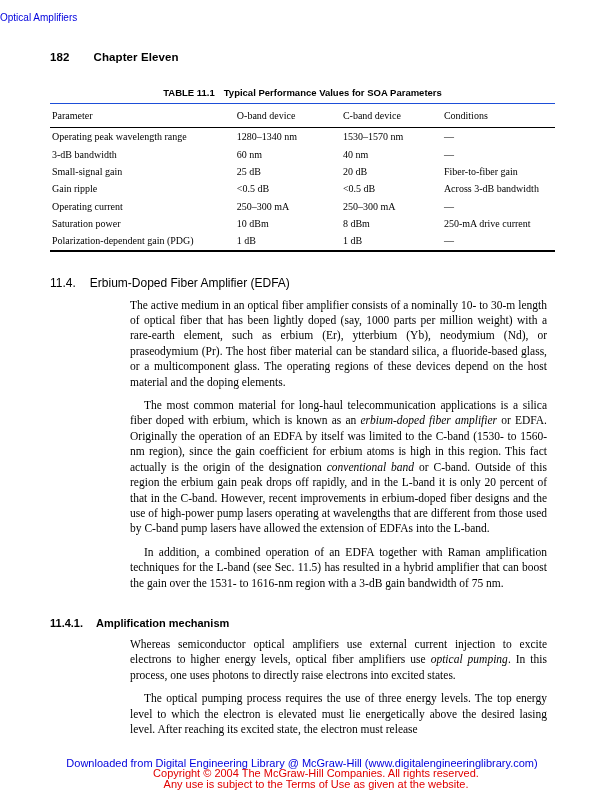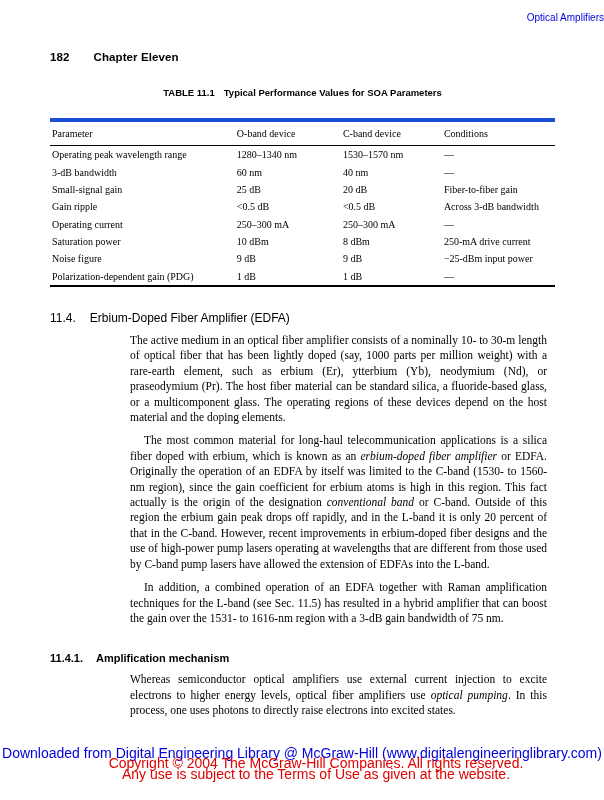--- a/index.html
+++ b/index.html
@@ -7,21 +7,21 @@
     position: relative;
     width: 604px;
     height: 800px;
     background: #ffffff;
     overflow: hidden;
     color: #000;
     font-family: "Liberation Serif", "DejaVu Serif", serif;
   }
   .running-head {
     padding-top: 12px;
-    text-align: right;
+    text-align: left;
     font-family: "Liberation Sans", "DejaVu Sans", sans-serif;
     font-size: 10px;
     color: #0000dd;
   }
   .content { padding: 0 49px 0 50px; }
   .chapter-line {
     margin-top: 28px;
     font-family: "Liberation Sans", "DejaVu Sans", sans-serif;
     font-weight: bold;
     font-size: 11.5px;
@@ -31,23 +31,23 @@
   .table-caption {
     margin-top: 24px;
     font-family: "Liberation Sans", "DejaVu Sans", sans-serif;
     font-weight: bold;
     font-size: 9.5px;
     text-align: center;
   }
   .table-caption .cap-label { margin-right: 9px; }
   table.soa {
     width: 100%;
-    margin-top: 20px;
+    margin-top: 5px;
     border-collapse: collapse;
-    border-top: 4px solid #1d4ed8;
+    border-top: 1px solid #1d4ed8;
     border-bottom: 2px solid #000;
     font-size: 10px;
     font-family: "Liberation Serif", "DejaVu Serif", serif;
   }
   table.soa th {
     font-weight: normal;
     text-align: left;
     padding: 6px 0 6px 0;
     border-bottom: 1px solid #000;
     font-size: 10px;
@@ -78,24 +78,24 @@
     line-height: 15.4px;
     text-align: justify;
   }
   .body-text p { margin: 8px; }
   .body-text p.indent { text-indent: 14px; }
   .body-text em, .body-text i { font-style: italic; }
   .footer {
     position: absolute;
     left: 0;
     right: 0;
-    bottom: 21px;
+    bottom: 11px;
     text-align: center;
     font-family: "Liberation Sans", "DejaVu Sans", sans-serif;
-    font-size: 14px;
+    font-size: 11px;
     line-height: 10.5px;
   }
   .footer .blue { color: #0000dd; }
   .footer .red { color: #e00000; padding-left: 28px; }
 </style>
 </head>
 <body>
 
 <div class="page">
 
@@ -151,26 +151,20 @@
             <td>250–300 mA</td>
             <td>—</td>
           </tr>
           <tr>
             <td>Saturation power</td>
             <td>10 dBm</td>
             <td>8 dBm</td>
             <td>250-mA drive current</td>
           </tr>
           <tr>
-            <td>Noise figure</td>
-            <td>9 dB</td>
-            <td>9 dB</td>
-            <td>−25-dBm input power</td>
-          </tr>
-          <tr>
             <td>Polarization-dependent gain (PDG)</td>
             <td>1 dB</td>
             <td>1 dB</td>
             <td>—</td>
           </tr>
         </tbody>
     </table>
 
     <div class="section-heading">
       <span class="num">11.4.</span><span>Erbium-Doped Fiber Amplifier (EDFA)</span>
@@ -181,20 +175,21 @@
         <p class="indent"><span>The most common material for long-haul telecommunication applications is a silica fiber doped with erbium, which is known as an </span><i>erbium-doped fiber amplifier</i><span> or EDFA. Originally the operation of an EDFA by itself was limited to the C-band (1530- to 1560-nm region), since the gain coefficient for erbium atoms is high in this region. This fact actually is the origin of the designation </span><i>conventional band</i><span> or C-band. Outside of this region the erbium gain peak drops off rapidly, and in the L-band it is only 20 percent of that in the C-band. However, recent improvements in erbium-doped fiber designs and the use of high-power pump lasers operating at wavelengths that are different from those used by C-band pump lasers have allowed the extension of EDFAs into the L-band.</span></p>
         <p class="indent"><span>In addition, a combined operation of an EDFA together with Raman amplification techniques for the L-band (see Sec. 11.5) has resulted in a hybrid amplifier that can boost the gain over the 1531- to 1616-nm region with a 3-dB gain bandwidth of 75 nm.</span></p>
       </div>
 
     <div class="subsection-heading">
       <span class="num">11.4.1.</span><span>Amplification mechanism</span>
     </div>
 
     <div class="body-text">
         <p><span>Whereas semiconductor optical amplifiers use external current injection to excite electrons to higher energy levels, optical fiber amplifiers use </span><i>optical pumping</i><span>. In this process, one uses photons to directly raise electrons into excited states.</span></p>
+        <p class="indent"><span>The optical pumping process requires the use of three energy levels. The top energy level to which the electron is elevated must lie energetically above the desired lasing level. After reaching its excited state, the electron must release</span></p>
       </div>
 
   </div>
 
   <div class="footer">
     <div class="blue">Downloaded from Digital Engineering Library @ McGraw-Hill (www.digitalengineeringlibrary.com)</div>
     <div class="red">Copyright © 2004 The McGraw-Hill Companies. All rights reserved.</div>
     <div class="red">Any use is subject to the Terms of Use as given at the website.</div>
   </div>
 

